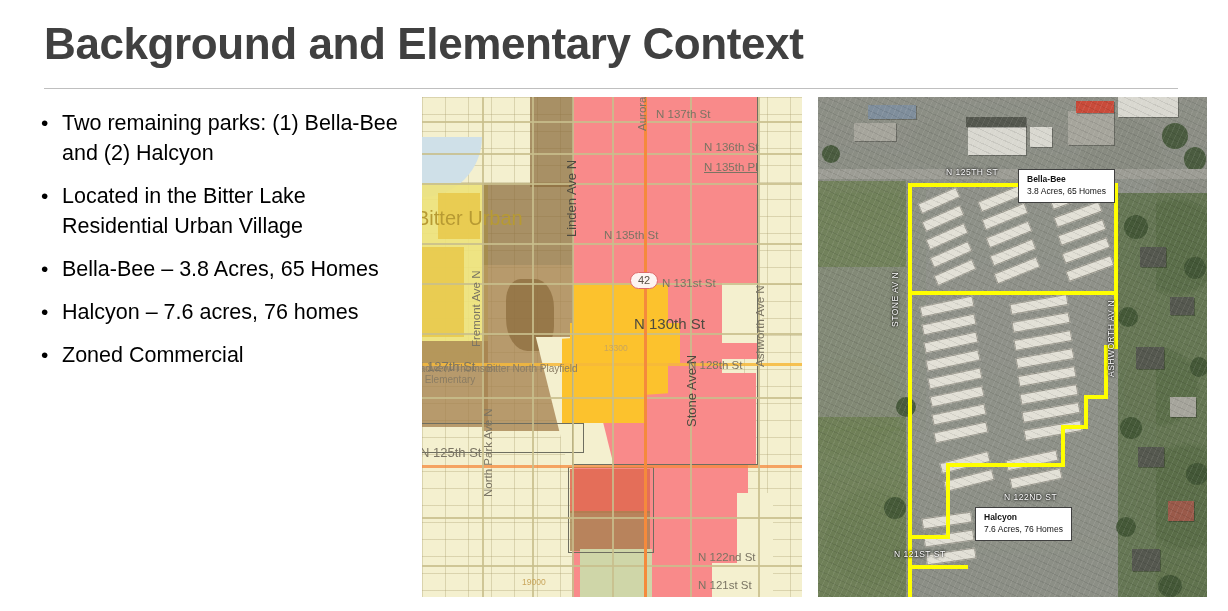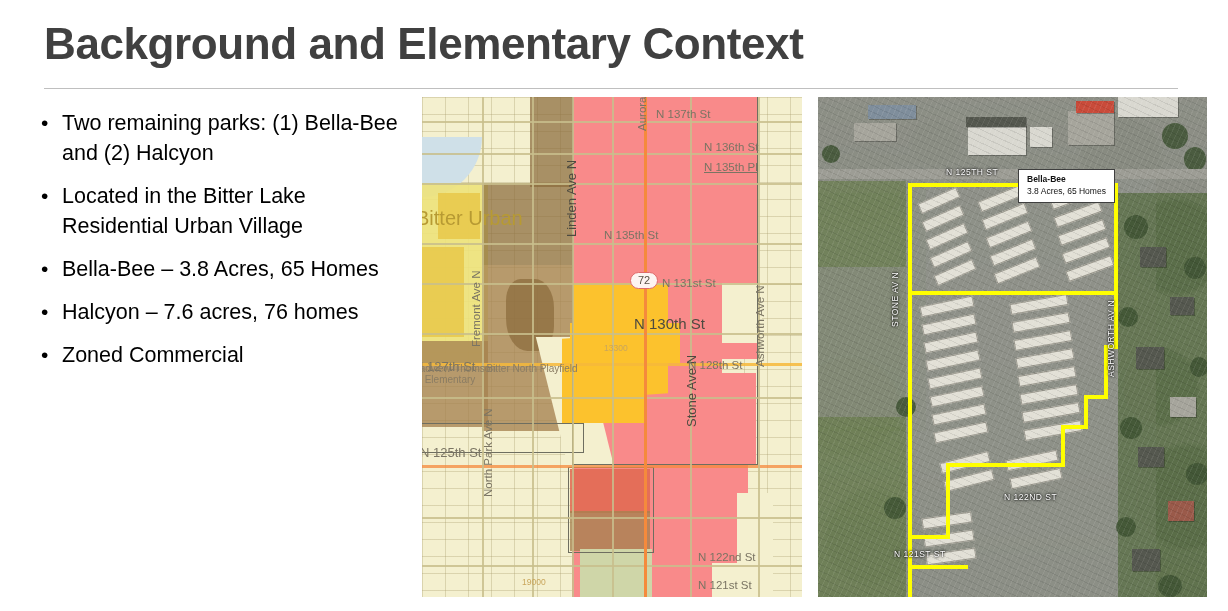--- a/index.html
+++ b/index.html
@@ -322,21 +322,21 @@
   <div class="road-h" style="top:468px;"></div>
 
   <div class="road-v" style="left:60px;"></div>
   <div class="road-v" style="left:110px;"></div>
   <div class="road-v" style="left:150px;"></div>
   <div class="road-v road-hwy" style="left:222px;width:3px;"></div>
   <div class="road-v" style="left:268px;"></div>
   <div class="road-v" style="left:336px;"></div>
   <div class="road-v" style="left:190px;"></div>
 
-  <div class="hwy-shield" style="left:208px;top:175px;">72</div>
+  <div class="hwy-shield" style="left:208px;top:175px;">42</div>
 
   <div class="map-label vert" style="left:214px;top:34px;">Aurora Ave N</div>
   <div class="map-label vert dark" style="left:142px;top:140px;">Linden Ave N</div>
   <div class="map-label vert" style="left:332px;top:270px;">Ashworth Ave N</div>
   <div class="map-label vert dark" style="left:262px;top:330px;">Stone Ave N</div>
   <div class="map-label vert" style="left:48px;top:250px;">Fremont Ave N</div>
   <div class="map-label vert" style="left:60px;top:400px;">North Park Ave N</div>
 
   <div class="map-label" style="left:234px;top:11px;">N 137th St</div>
   <div class="map-label" style="left:282px;top:44px;">N 136th St</div>
@@ -462,14 +462,18 @@
   <div class="aer-label" style="left:186px;top:395px;">N 122ND ST</div>
   <div class="aer-label" style="left:76px;top:452px;">N 121ST ST</div>
   <div class="aer-label vert" style="left:72px;top:230px;">STONE AV N</div>
   <div class="aer-label vert" style="left:288px;top:280px;">ASHWORTH AV N</div>
 
   <div class="callout" style="left:200px;top:72px;">
     <div class="c-title">Bella-Bee</div>
     <div>3.8 Acres, 65 Homes</div>
   </div>
 
+  <div class="callout" style="left:157px;top:410px;">
+    <div class="c-title">Halcyon</div>
+    <div>7.6 Acres, 76 Homes</div>
+  </div>
 
 </div>
 
 </body></html>

